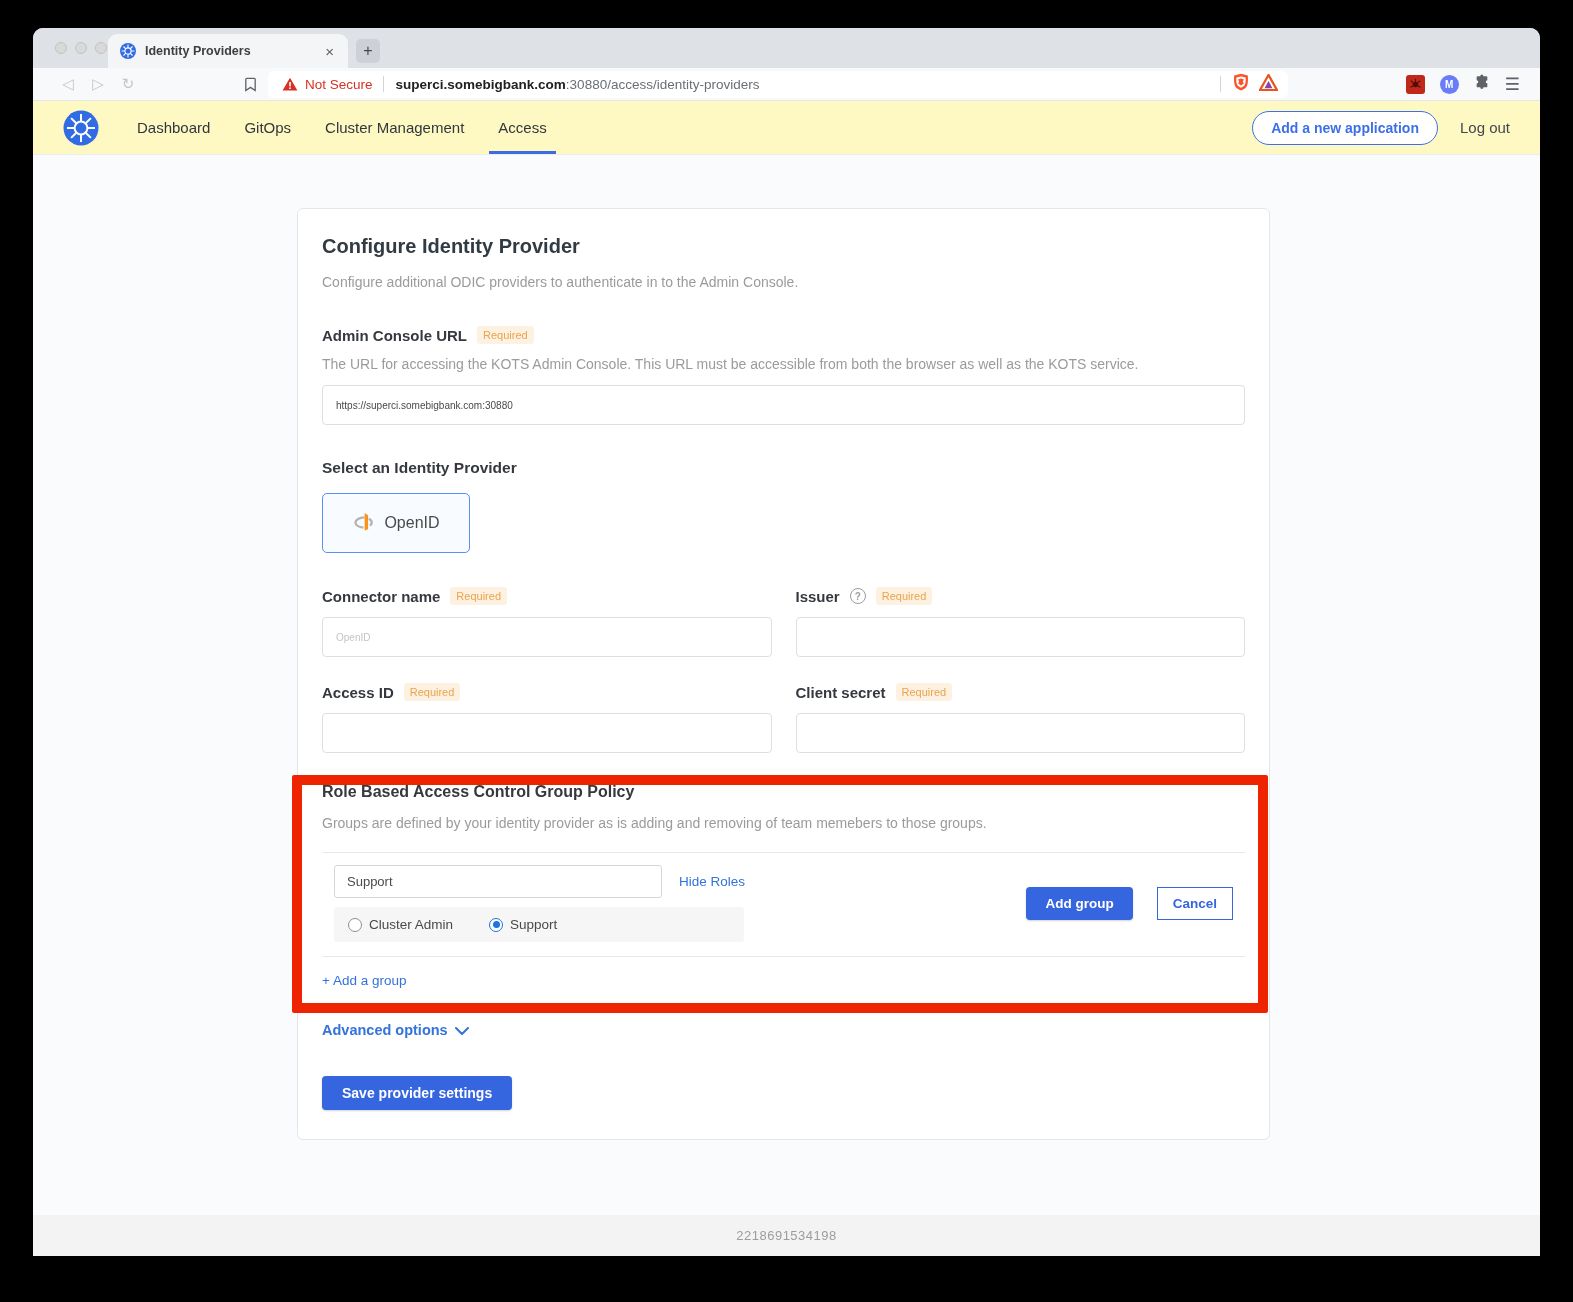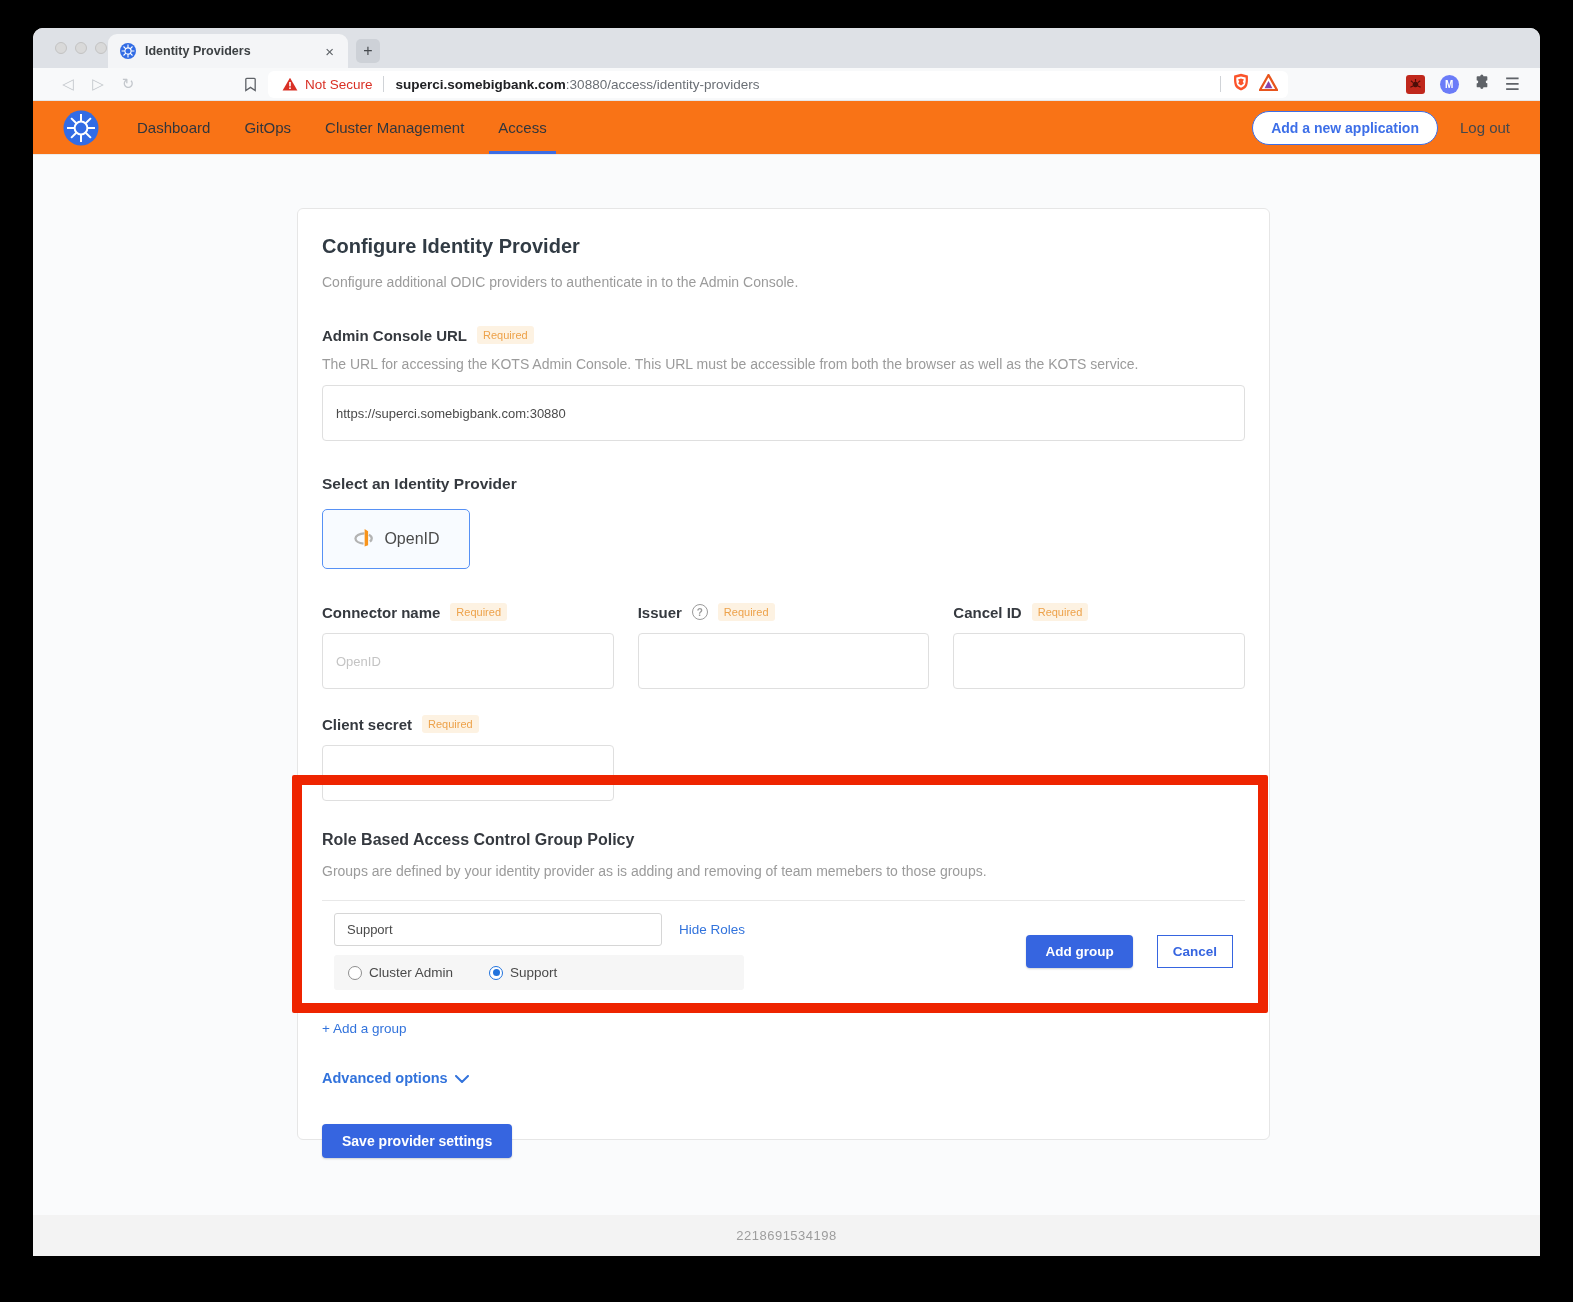--- a/index.html
+++ b/index.html
@@ -39,21 +39,21 @@
   .url .host { color:#202124;font-weight:bold; }
   .url .path { color:#6a6f75; }
   .urlbar-right { display:flex; align-items:center; gap:10px; margin-left:10px; }
   .ext-area { display:flex; align-items:center; gap:15px; margin-left:118px; margin-right:6px; }
   .ext-red { width:19px; height:19px; background:#c0281c; border-radius:3px; display:flex; align-items:center; justify-content:center; }
   .ext-m { width:19px; height:19px; background:#6b7cf8; border-radius:50%; color:#fff; font-size:10px; font-weight:700;
            display:flex; align-items:center; justify-content:center; }
   .menu-glyph { font-size:17px; color:#5f6368; }
 
   
-  .appheader { height:54px; background:#f97316; border-bottom:1px solid #ececec;
+  .appheader { height:54px; background:#fef9c3; border-bottom:1px solid #ececec;
                display:flex; align-items:stretch; padding:0 30px; flex:none; }
   .k8slogo { align-self:center; width:36px; height:36px; margin-right:38px; flex:none; }
   .navitems { display:flex; align-items:stretch; gap:34px; }
   .nav-item { display:flex; align-items:center; font-size:15px; color:#32363d; position:relative; cursor:default; }
   .nav-item.active { font-weight:500; }
   .nav-item.active::after { content:""; position:absolute; left:-9px; right:-9px; bottom:0; height:3px; background:#3b6ce4; }
   .header-right { margin-left:auto; display:flex; align-items:center; gap:22px; }
   .add-app-btn { border:1.5px solid #3d6fe8; color:#3d6fe8; background:#fff; border-radius:17px;
                  height:34px; padding:0 18px; font-size:14px; font-weight:600; font-family:inherit; }
   .logout { font-size:15px; color:#44474c; }
@@ -61,28 +61,28 @@
   
   .content { flex:1; background:#fafbfc; overflow:hidden; position:relative; }
   .card { position:absolute; left:264px; top:53px; width:973px; height:932px;
           background:#fff; border:1px solid #e6e6e6; border-radius:6px; padding:26px 24px; }
   .page-title { font-size:20px; font-weight:700; color:#313b44; margin-bottom:16px; }
   .page-sub { font-size:14px; color:#9b9b9b; margin-bottom:36px; }
   .lblrow { display:flex; align-items:center; gap:10px; margin-bottom:12px; }
   .flabel { font-size:15px; font-weight:700; color:#35393f; }
   .badge { font-size:11px; color:#eda24a; background:#fdf2e2; border-radius:3px; padding:3px 6px; font-weight:500; }
   .helptext { font-size:14px; color:#9b9b9b; margin-bottom:13px; }
-  .tinput { width:100%; height:56px; border:1px solid #dfdfdf; border-radius:4px; padding:0 13px;
-            font-size:13px; color:#4a4a4a; font-family:inherit; background:#fff; }
+  .tinput { width:100%; height:40px; border:1px solid #dfdfdf; border-radius:4px; padding:0 13px;
+            font-size:10px; color:#4a4a4a; font-family:inherit; background:#fff; }
   .tinput::placeholder { color:#c4c4c4; }
   .sec-title { font-size:15.5px; font-weight:700; color:#35393f; margin:34px 0 16px; }
   .provider-card { width:148px; height:60px; border:1px solid #5791f5; background:#f8fbff; border-radius:5px;
                    display:flex; align-items:center; justify-content:center; gap:9px; margin-bottom:34px; }
   .provider-label { font-size:16px; color:#4a4a4a; }
-  .grid2 { display:grid; grid-template-columns:1fr 1fr 1fr; column-gap:24px; row-gap:26px; margin-bottom:30px; }
+  .grid2 { display:grid; grid-template-columns:1fr 1fr; column-gap:24px; row-gap:26px; margin-bottom:30px; }
   .help-icon { width:16px; height:16px; border:1.5px solid #9b9b9b; border-radius:50%; color:#9b9b9b;
                font-size:10px; font-weight:700; display:inline-flex; align-items:center; justify-content:center; }
 
   .rbac-title { font-size:16px; font-weight:700; color:#35393f; margin:6px 0 14px; }
   .rbac-sub { font-size:14px; color:#9b9b9b; margin-bottom:21px; }
   hr.div { border:none; border-top:1px solid #e8e8e8; }
   .group-row { display:flex; align-items:center; padding:12px 0 14px 12px; }
   .group-left { width:420px; }
   .gi-row { display:flex; align-items:center; margin-bottom:9px; }
   .group-input { width:328px; height:33px; border:1px solid #d6d6d6; border-radius:3px; padding:0 12px;
@@ -273,21 +273,21 @@
           <div>
             <div class="lblrow">
               <span class="flabel">Issuer</span>
               <span class="help-icon">?</span>
               <span class="badge">Required</span>
             </div>
             <input class="tinput" type="text" value="" style="">
           </div>
           <div>
             <div class="lblrow">
-              <span class="flabel">Cancel ID</span>
+              <span class="flabel">Access ID</span>
               <span class="badge">Required</span>
             </div>
             <input class="tinput" type="text" value="" style="">
           </div>
           <div>
             <div class="lblrow">
               <span class="flabel">Client secret</span>
               <span class="badge">Required</span>
             </div>
             <input class="tinput" type="text" value="" style="">

